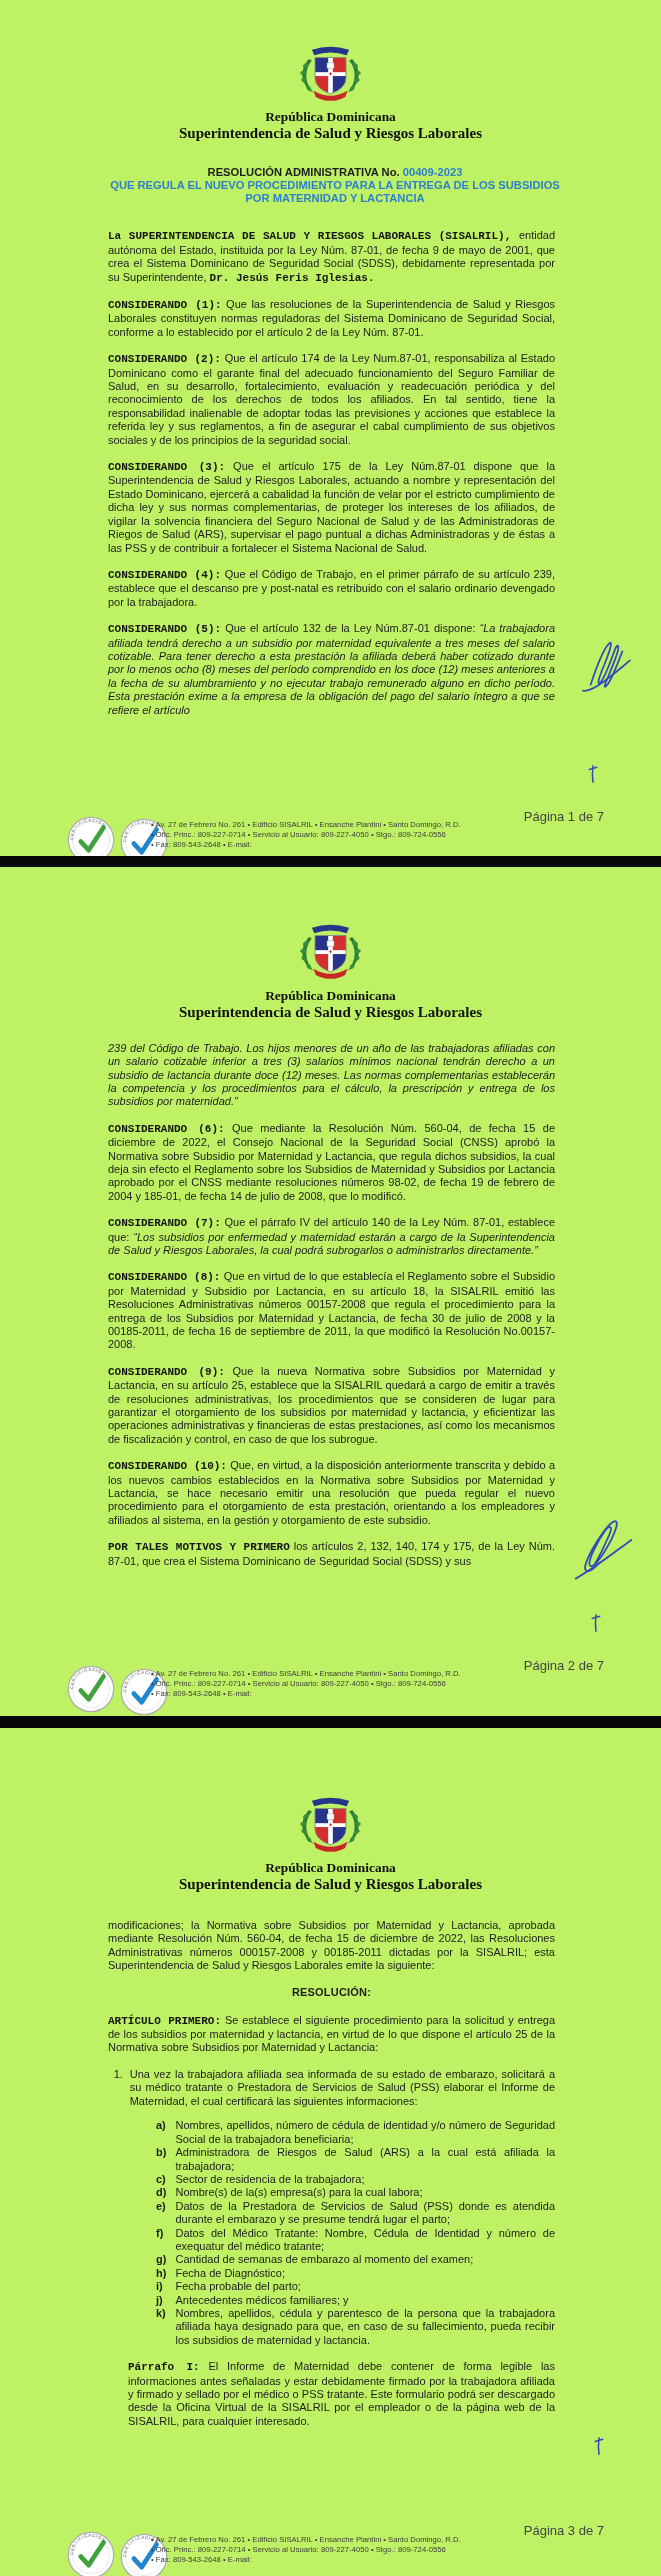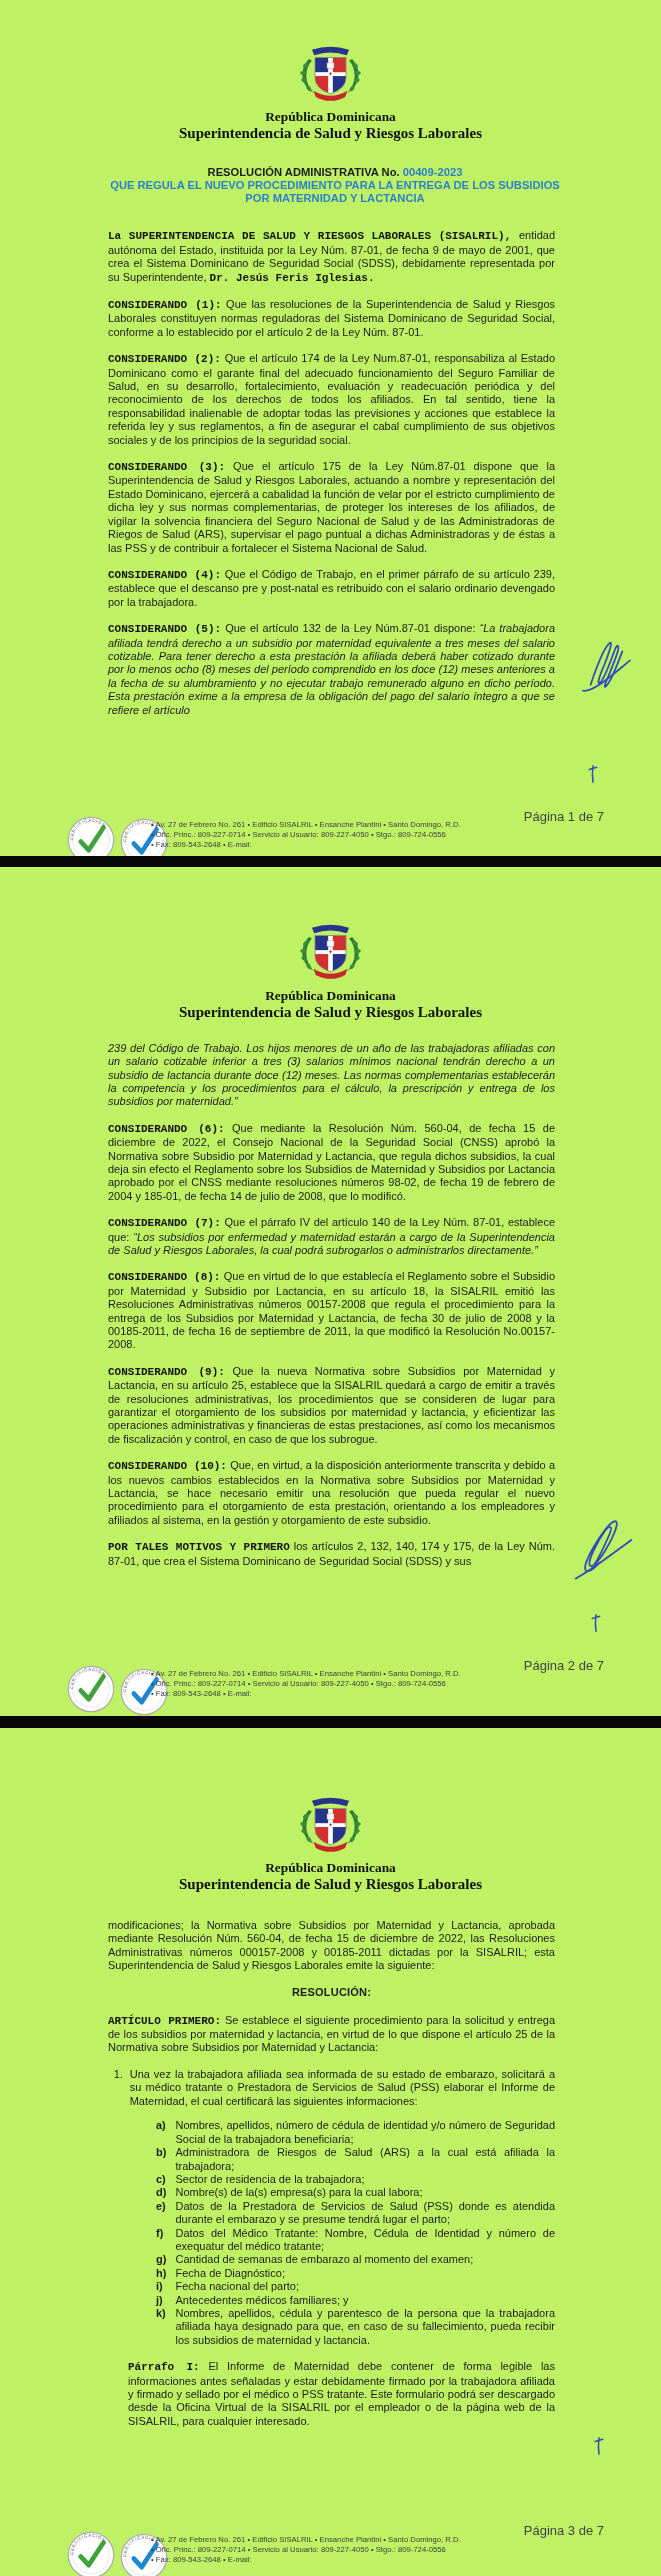--- a/index.html
+++ b/index.html
@@ -248,21 +248,21 @@
         <div class="letter-row">
             <span class="tag">g)</span>
             <span class="ltext">Cantidad de semanas de embarazo al momento del examen;</span>
           </div>
         <div class="letter-row">
             <span class="tag">h)</span>
             <span class="ltext">Fecha de Diagnóstico;</span>
           </div>
         <div class="letter-row">
             <span class="tag">i)</span>
-            <span class="ltext">Fecha nacional del parto;</span>
+            <span class="ltext">Fecha probable del parto;</span>
           </div>
         <div class="letter-row">
             <span class="tag">j)</span>
             <span class="ltext">Antecedentes médicos familiares; y</span>
           </div>
         <div class="letter-row">
             <span class="tag">k)</span>
             <span class="ltext">Nombres, apellidos, cédula y parentesco de la persona que la trabajadora afiliada haya designado para que, en caso de su fallecimiento, pueda recibir los subsidios de maternidad y lactancia.</span>
           </div>
       </div>

